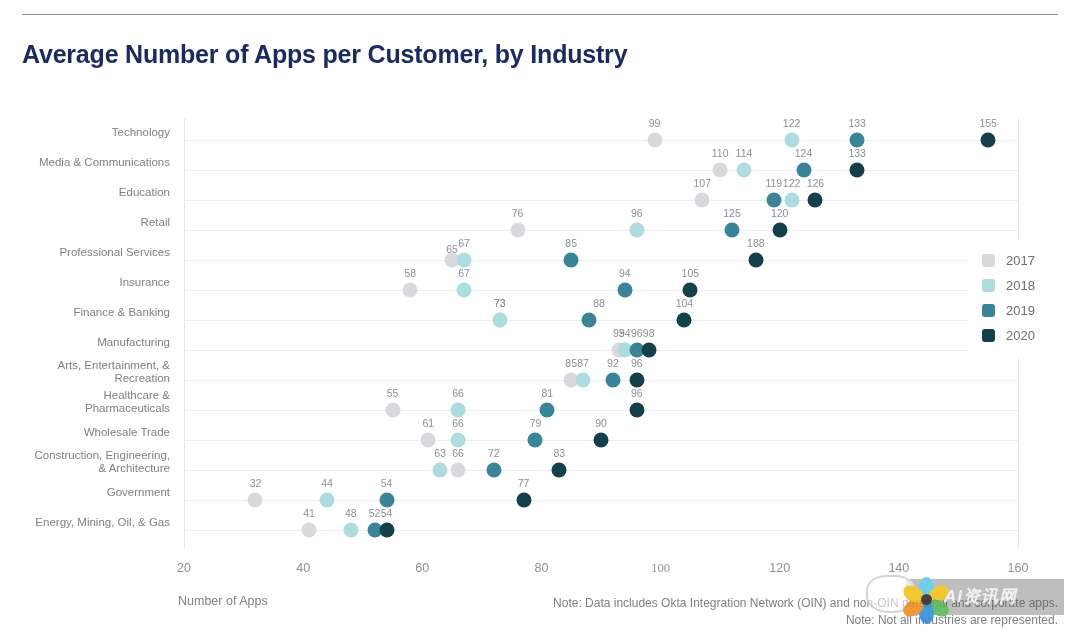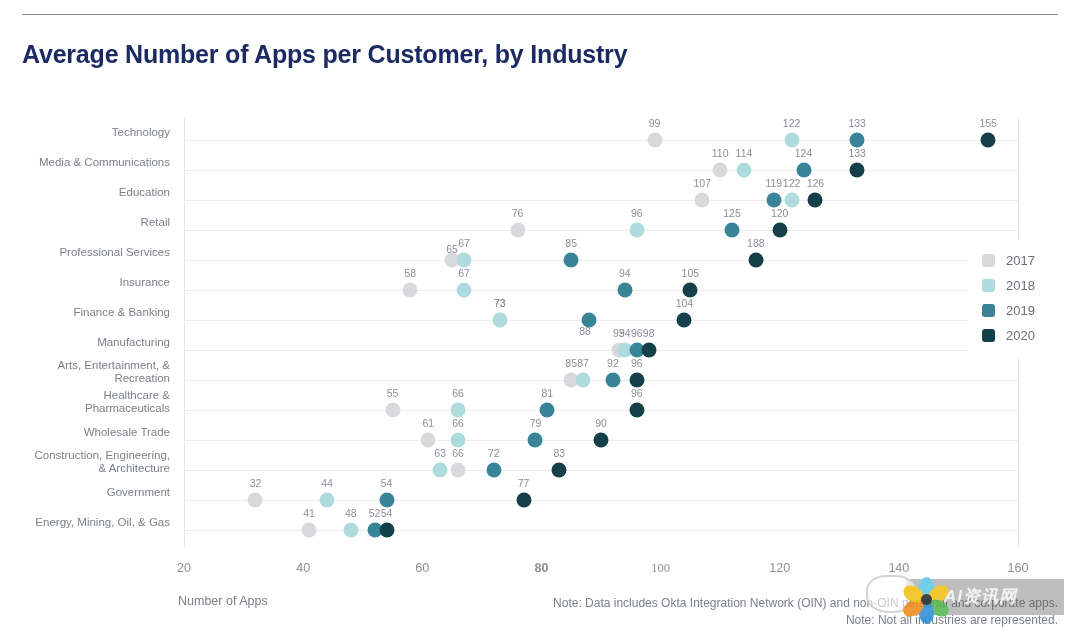--- a/index.html
+++ b/index.html
@@ -311,21 +311,21 @@
     <div class="dot" title="Insurance · 2019 · 94" style="left: 440.829px; top: 171.808px; background: rgb(58, 132, 153);"></div>
     <div class="dot-label" style="left: 440.829px; top: 148.808px;">94</div>
     <div class="dot" title="Insurance · 2020 · 105" style="left: 506.357px; top: 171.808px; background: rgb(20, 64, 74);"></div>
     <div class="dot-label" style="left: 506.357px; top: 148.808px;">105</div>
     <div class="grid-row-line" style="top: 201.774px;"></div>
     <div class="dot" title="Finance &amp; Banking · 2017 · 73" style="left: 315.729px; top: 201.774px; background: rgb(215, 217, 220);"></div>
     <div class="dot-label" style="left: 315.729px; top: 178.774px;">73</div>
     <div class="dot" title="Finance &amp; Banking · 2018 · 73" style="left: 315.729px; top: 201.774px; background: rgb(174, 219, 221);"></div>
     <div class="dot-label" style="left: 315.729px; top: 178.774px;">73</div>
     <div class="dot" title="Finance &amp; Banking · 2019 · 88" style="left: 405.086px; top: 201.774px; background: rgb(58, 132, 153);"></div>
-    <div class="dot-label" style="left: 401px; top: 178.774px; margin-top: 28px;">88</div>
+    <div class="dot-label" style="left: 415px; top: 178.774px;">88</div>
     <div class="dot" title="Finance &amp; Banking · 2020 · 104" style="left: 500.4px; top: 201.774px; background: rgb(20, 64, 74);"></div>
     <div class="dot-label" style="left: 500.4px; top: 178.774px;">104</div>
     <div class="grid-row-line" style="top: 231.739px;"></div>
     <div class="dot" title="Manufacturing · 2017 · 93" style="left: 434.871px; top: 231.739px; background: rgb(215, 217, 220);"></div>
     <div class="dot-label" style="left: 434.871px; top: 208.739px;">93</div>
     <div class="dot" title="Manufacturing · 2018 · 94" style="left: 440.829px; top: 231.739px; background: rgb(174, 219, 221);"></div>
     <div class="dot-label" style="left: 440.829px; top: 208.739px;">94</div>
     <div class="dot" title="Manufacturing · 2019 · 96" style="left: 452.743px; top: 231.739px; background: rgb(58, 132, 153);"></div>
     <div class="dot-label" style="left: 452.743px; top: 208.739px;">96</div>
     <div class="dot" title="Manufacturing · 2020 · 98" style="left: 464.657px; top: 231.739px; background: rgb(20, 64, 74);"></div>
@@ -383,21 +383,21 @@
     <div class="dot" title="Energy, Mining, Oil, &amp; Gas · 2019 · 52" style="left: 190.629px; top: 411.53px; background: rgb(58, 132, 153);"></div>
     <div class="dot-label" style="left: 190.629px; top: 388.53px;">52</div>
     <div class="dot" title="Energy, Mining, Oil, &amp; Gas · 2020 · 54" style="left: 202.543px; top: 411.53px; background: rgb(20, 64, 74);"></div>
     <div class="dot-label" style="left: 202.543px; top: 388.53px;">54</div>
   </div>
 
 <div id="x-axis">
     <div class="x-tick" style="left: 184px;">20</div>
     <div class="x-tick" style="left: 303.143px;">40</div>
     <div class="x-tick" style="left: 422.286px;">60</div>
-    <div class="x-tick" style="left: 541.429px; font-weight: bold;">80</div>
+    <div class="x-tick" style="left: 541.429px;">80</div>
     <div class="x-tick" style="left: 660.571px; font-family: Liberation Serif, serif;">100</div>
     <div class="x-tick" style="left: 779.714px;">120</div>
     <div class="x-tick" style="left: 898.857px;">140</div>
     <div class="x-tick" style="left: 1018px;">160</div>
   </div>
 <div id="x-axis-title">Number of Apps</div>
 
 <div id="legend">
     <div class="legend-row">
       <div class="legend-swatch" style="background: rgb(215, 217, 220);"></div>

